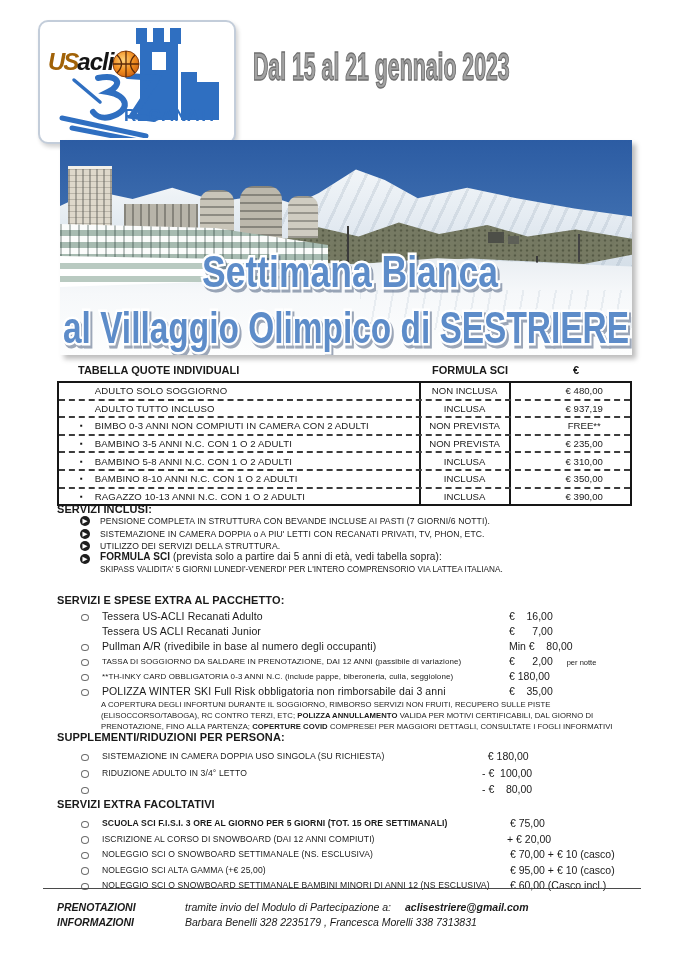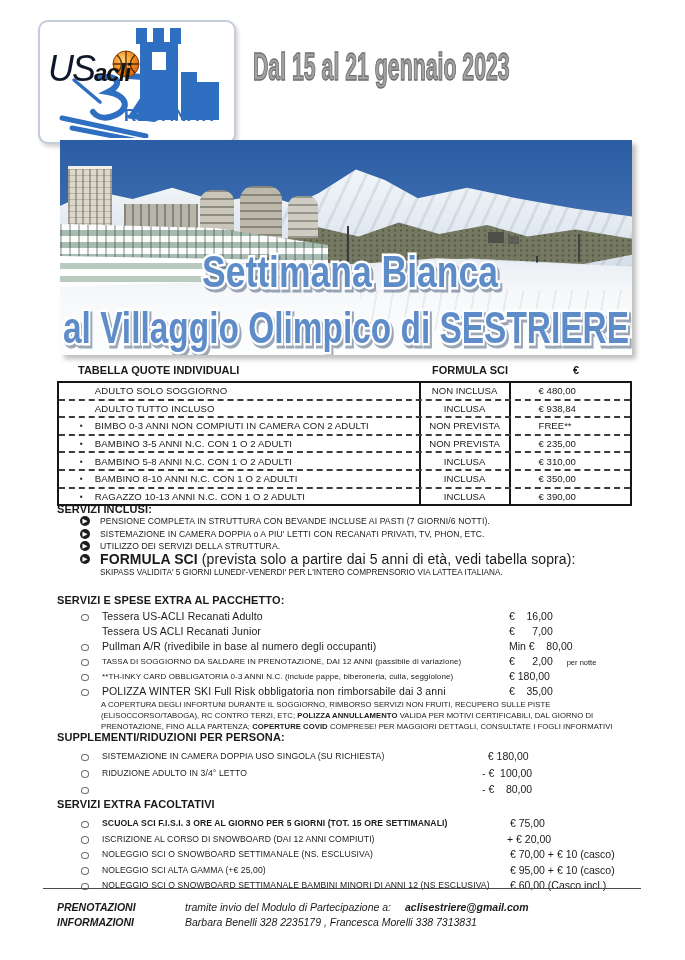--- a/index.html
+++ b/index.html
@@ -4,21 +4,21 @@
 <style>
   html,body{margin:0;padding:0;background:#ffffff;}
   .page{position:relative;width:685px;height:960px;background:#fff;overflow:hidden;
         font-family:"Liberation Sans",sans-serif;color:#1a1a1a;}
 
   
   .logo-box{position:absolute;left:38px;top:20px;width:194px;height:120px;background:#fff;
             border:2px solid #c3cdda;border-radius:10px;box-shadow:2px 3px 4px rgba(0,0,0,.18);}
   .logo-box svg{position:absolute;left:0;top:0;}
   .logo-usacli{position:absolute;left:8px;top:26px;display:flex;align-items:baseline;font-style:italic;}
-  .logo-us{font-size:36px;font-weight:normal;color:#0f172a;letter-spacing:-2px;}
+  .logo-us{font-size:24px;font-weight:bold;color:#a16207;letter-spacing:-2px;}
   .logo-acli{font-size:24px;font-weight:bold;color:#141414;letter-spacing:-1px;}
   .logo-city{position:absolute;left:84px;top:84px;font-size:17px;font-weight:600;color:#2f6fc1;letter-spacing:.5px;}
   .date-title{position:absolute;left:253px;top:46px;font-size:38px;font-weight:bold;color:#a2a2a2;
               -webkit-text-stroke:1.4px #6f6f6f;white-space:nowrap;transform:scaleX(.56);transform-origin:left top;}
 
   
   .hero{position:absolute;left:60px;top:140px;width:572px;height:215px;overflow:hidden;
         box-shadow:4px 4px 5px #bdbdbd;}
   .sky{position:absolute;inset:0;background:linear-gradient(180deg,#2c5ca3 0%,#3f6fb0 40%,#6f9cce 80%,#9dbede 100%);}
   .mtn-left{position:absolute;left:0;top:38px;width:330px;height:70px;background:linear-gradient(180deg,#f4f7f9,#d9e3ec);
@@ -72,40 +72,40 @@
   .tbl-head .h2{width:100px;text-align:center;}
   .tbl-head .h3{width:112px;text-align:center;}
   .tbl{position:absolute;left:57px;top:381px;width:575px;border:2px solid #161616;box-sizing:border-box;}
   .trow{display:flex;height:15.6px;align-items:center;border-bottom:2px dashed #3c3c3c;font-size:9.6px;}
   .trow:last-child{border-bottom:none;}
   .tc1{width:408px;display:flex;align-items:center;box-sizing:border-box;padding-left:7px;}
   .tc1 .sq{visibility:hidden;font-size:8px;margin:0 12px 0 14px;}
   .trow.bul .tc1 .sq{visibility:visible;}
   .tc2{width:100px;text-align:center;border-left:2px solid #161616;border-right:2px solid #161616;align-self:stretch;
        display:flex;align-items:center;justify-content:center;}
-  .tc3{width:104px;padding-left:28px;}
+  .tc3{width:104px;text-align:center;padding-left:28px;}
 
   
   .sec{position:absolute;left:57px;width:585px;}
   .sec h3{margin:0;font-size:11px;font-weight:bold;letter-spacing:.1px;}
   .row{position:relative;display:flex;align-items:flex-start;}
   .ab{flex:0 0 10px;width:10px;height:10px;border-radius:50%;background:#1d1d1d;color:#fff;
       margin:1px 10px 0 23px;font-size:6.5px;line-height:10px;text-align:center;}
   .ab::before{content:"▶";}
   .ob{flex:0 0 6px;width:5.5px;height:5.5px;border:1.3px solid #6e6e6e;border-radius:50%;margin:3.5px 0 0 24px;box-sizing:content-box;}
   .ob.hid{visibility:hidden;}
   .sq{color:#111;}
   .lbl{letter-spacing:.1px;}
   .price{position:absolute;white-space:pre;font-size:10.5px;top:0;}
   .psuf{font-size:7.5px;padding-left:11px;}
 
   .s1{top:503px;}
   .s1 .row{margin-bottom:1.5px;}
   .s1 .lbl{font-size:8.6px;margin-top:1px;}
-  .s1 .formula .lbl{font-size:14px;margin-top:-2px;}
+  .s1 .formula .lbl{font-size:10px;margin-top:-2px;}
   .s1 .note{margin:1px 0 0 43px;font-size:8.2px;}
   .bold{font-weight:bold;}
 
   .s2{top:594px;}
   .s2 h3{margin-bottom:4px;}
   .s2 .row{margin-bottom:3px;min-height:12px;}
   .s2 .lbl{margin-left:13px;}
   .s2 .big{font-size:10.5px;}
   .s2 .sml{font-size:8px;margin-top:2px;}
   .s2 .price{left:452px;}
@@ -216,21 +216,21 @@
         </div>
       <div class="tc2">NON INCLUSA</div>
       <div class="tc3">€ 480,00</div>
     </div>
     <div class="trow">
       <div class="tc1">
           <span class="sq">▪</span>
           <span class="lbl">ADULTO TUTTO INCLUSO</span>
         </div>
       <div class="tc2">INCLUSA</div>
-      <div class="tc3">€ 938,84</div>
+      <div class="tc3">€ 937,19</div>
     </div>
     <div class="trow bul">
       <div class="tc1">
           <span class="sq">▪</span>
           <span class="lbl">BIMBO 0-3 ANNI NON COMPIUTI IN CAMERA CON 2 ADULTI</span>
         </div>
       <div class="tc2">NON PREVISTA</div>
       <div class="tc3">FREE**</div>
     </div>
     <div class="trow bul">

